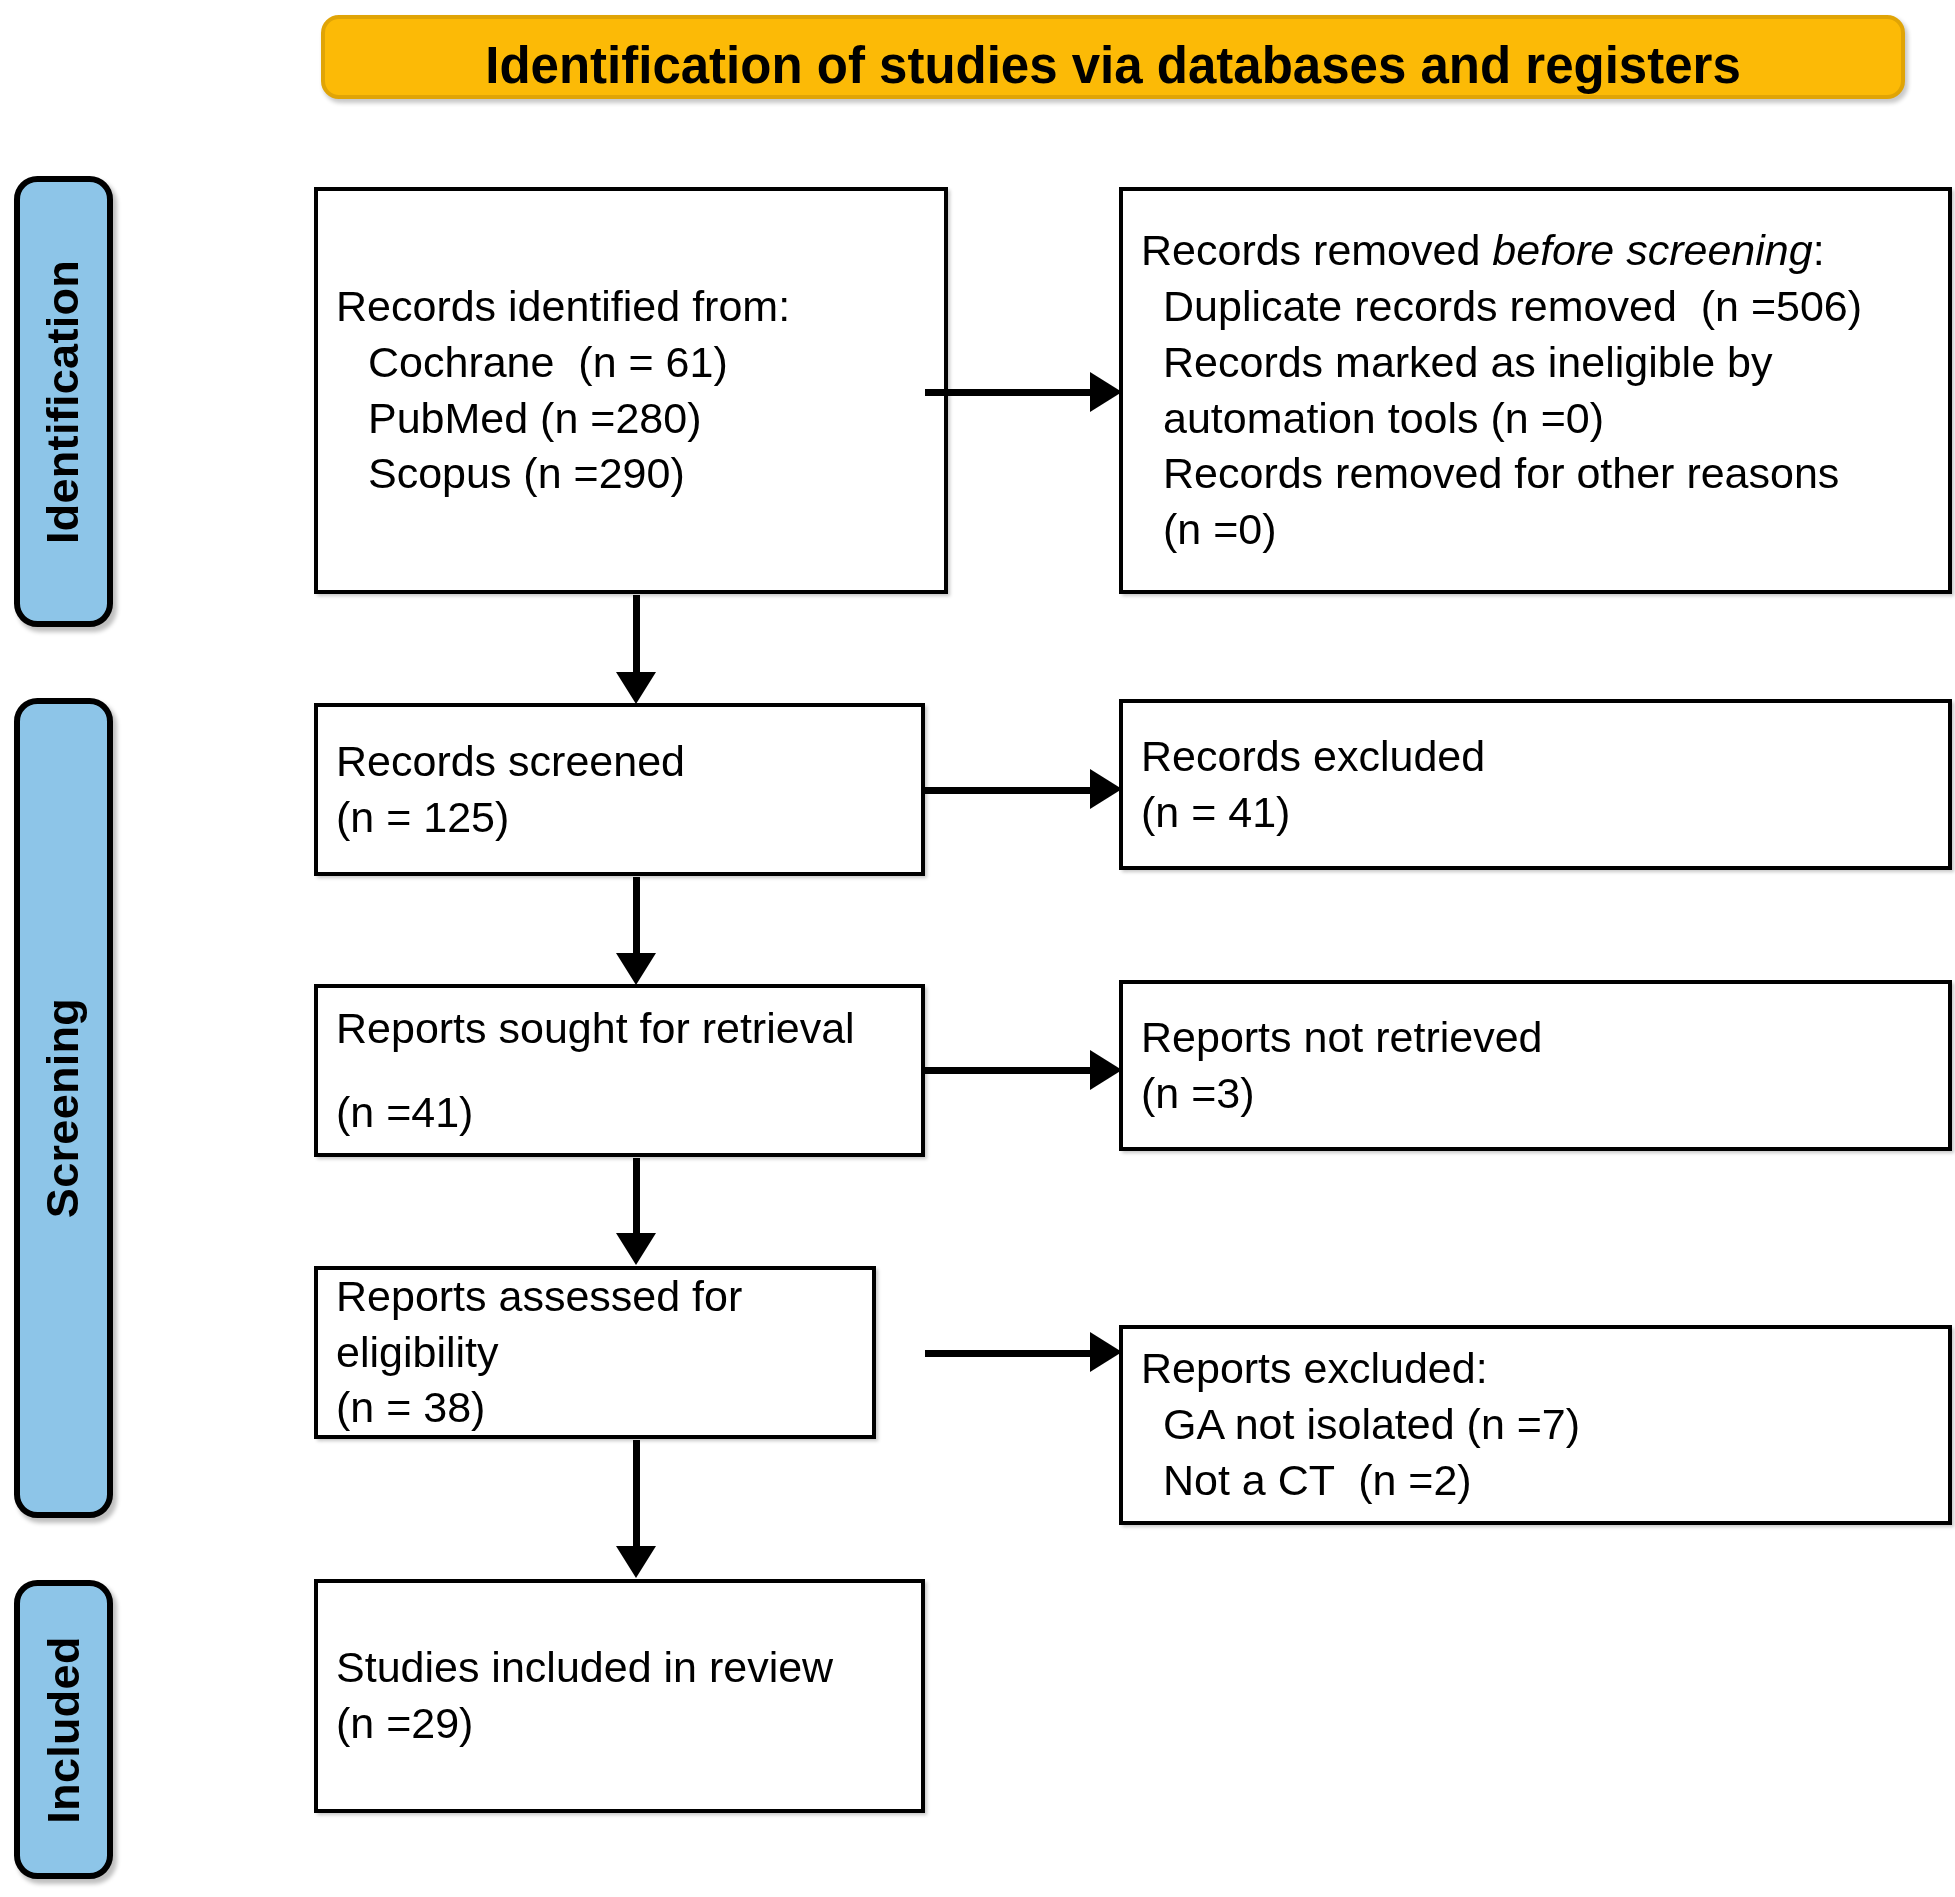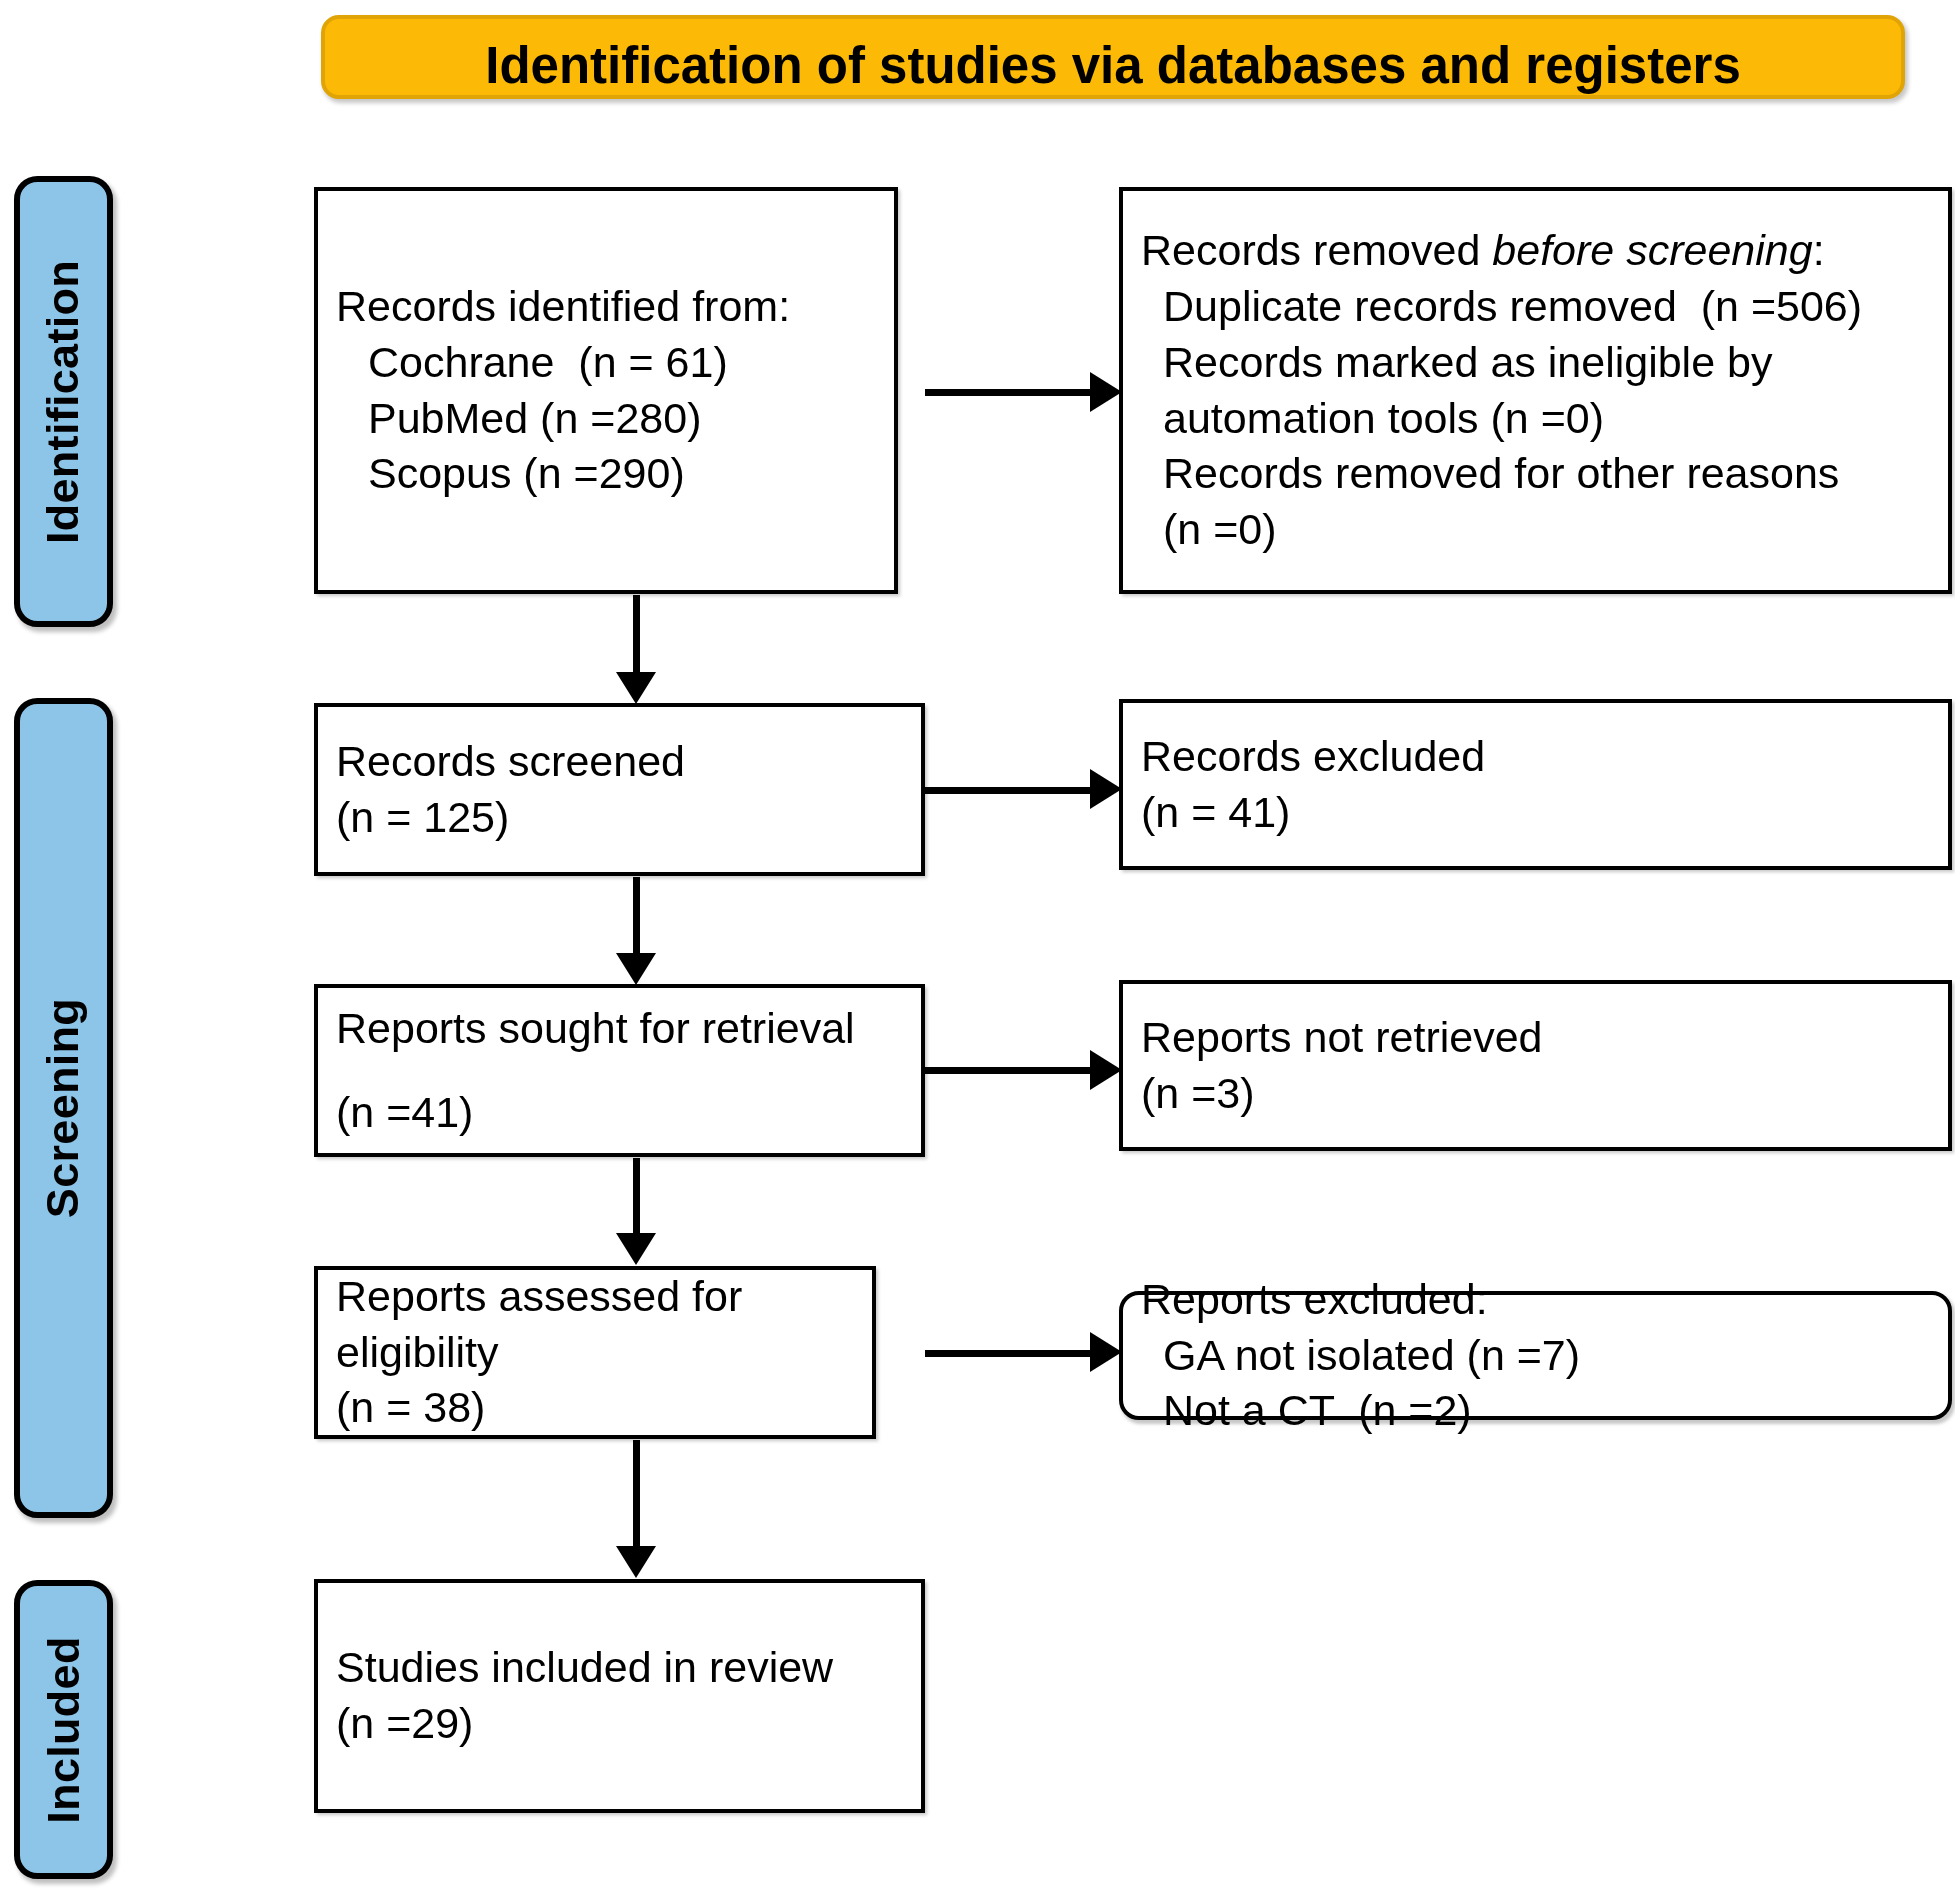--- a/index.html
+++ b/index.html
@@ -82,28 +82,28 @@
   .flow-line {
     font-size: 43px;
     line-height: 1.30;
     color: #000000;
     white-space: pre;
   }
   .flow-line.indent { padding-left: 32px; }
   .flow-line.indent-sm { padding-left: 22px; }
   .flow-line em { font-style: italic; }
 
-  #box-identified       { left: 314px;  top: 187px;  width: 584px;  height: 407px; }
+  #box-identified       { left: 314px;  top: 187px;  width: 634px;  height: 407px; }
   #box-removed          { left: 1119px; top: 187px;  width: 833px; height: 407px; }
   #box-screened         { left: 314px;  top: 703px; width: 611px;  height: 173px; }
   #box-records-excluded { left: 1119px; top: 699px; width: 833px; height: 171px; }
   #box-sought           { left: 314px;  top: 984px; width: 611px;  height: 173px; gap: 28px; }
   #box-not-retrieved    { left: 1119px; top: 980px; width: 833px; height: 171px; }
   #box-assessed         { left: 314px;  top: 1266px; width: 562px;  height: 173px; }
-  #box-reports-excluded { left: 1119px; top: 1291px; width: 833px; height: 129px; border-radius: 20px; }
+  #box-reports-excluded { left: 1119px; top: 1325px; width: 833px; height: 200px; }
   #box-included         { left: 314px;  top: 1579px; width: 611px;  height: 234px; }
 
   
   .conn-v {
     position: absolute;
     width: 6.9px;
     background: #000000;
   }
   .conn-h {
     position: absolute;

